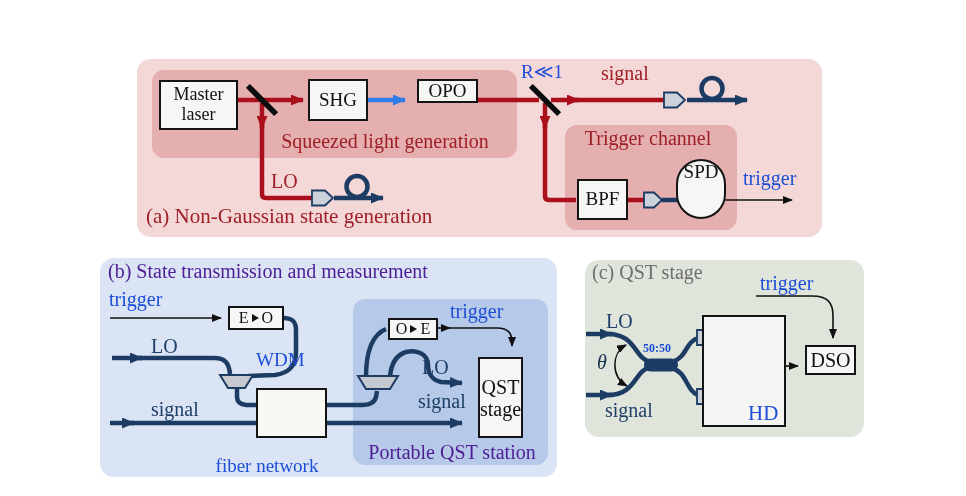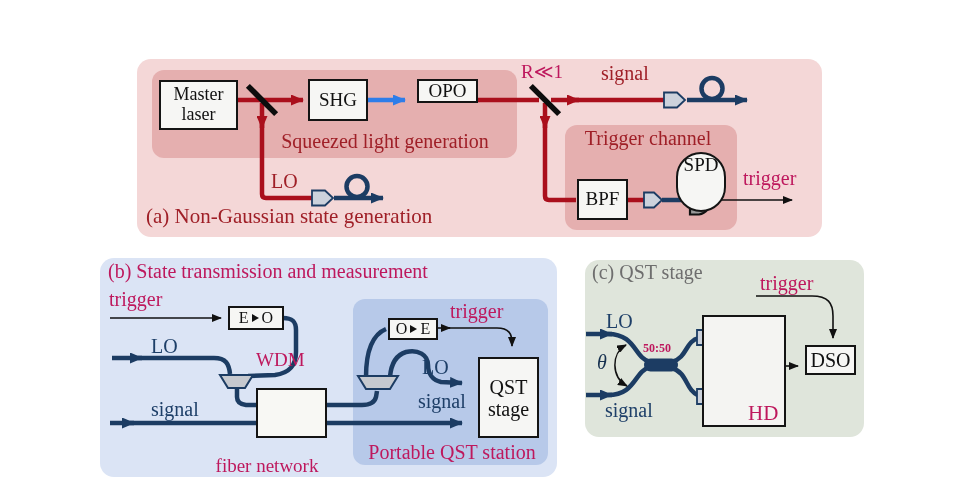--- a/index.html
+++ b/index.html
@@ -19,36 +19,36 @@
   .box{
     position:absolute;background:#f6f6f4;border:2.5px solid #141414;
     display:flex;align-items:center;justify-content:center;text-align:center;
     font-size:19px;line-height:1.1;color:#111;box-sizing:border-box;z-index:3;
   }
   .box .stack{display:block;}
   #box-master{left:159px;top:80px;width:79px;height:50px;font-size:18px;}
   #box-shg{left:308px;top:79px;width:60px;height:42px;}
   #box-opo{left:417px;top:79px;width:61px;height:24px;}
   #box-bpf{left:577px;top:179px;width:51px;height:41px;}
-  #box-spd{left:676px;top:152px;width:50px;height:60px;align-items:flex-start;padding-top:1px;border-radius:25px;}
-  #box-qst{left:478px;top:357px;width:61px;height:81px;font-size:20px;}
+  #box-spd{left:676px;top:159px;width:50px;height:60px;align-items:flex-start;padding-top:1px;border-radius:25px;}
+  #box-qst{left:478px;top:357px;width:45px;height:81px;font-size:20px;}
   #box-dso{left:805px;top:345px;width:51px;height:30px;font-size:20px;}
   #box-hd{left:702px;top:315px;width:84px;height:112px;background:#f4f4f2;}
   #box-net{left:256px;top:388px;width:71px;height:50px;background:#f8f8f4;}
   #box-eo{left:228px;top:306px;width:56px;height:24px;border-width:2px;font-size:16px;}
   #box-oe{left:388px;top:318px;width:50px;height:22px;border-width:2px;font-size:16px;}
   .tri{display:inline-block;width:0;height:0;border-left:7px solid #111;
        border-top:4.5px solid transparent;border-bottom:4.5px solid transparent;margin:0 3px;}
 
   .lbl{position:absolute;white-space:nowrap;z-index:4;font-size:20px;}
   .red{color:#9f1f27;}
   .navy{color:#1e3f68;}
-  .steel{color:#be185d;}
+  .steel{color:#4c1d95;}
   .gray{color:#6e6e6e;}
-  .blk{color:#be185d;}
+  .blk{color:#1d4ed8;}
   .ctr{transform:translateX(-50%);text-align:center;}
 
   #svgmain{position:absolute;left:0;top:0;z-index:2;pointer-events:none;}
   svg *{vector-effect:non-scaling-stroke;}
 </style>
 </head>
 <body>
 
 <div id="stage">
 

